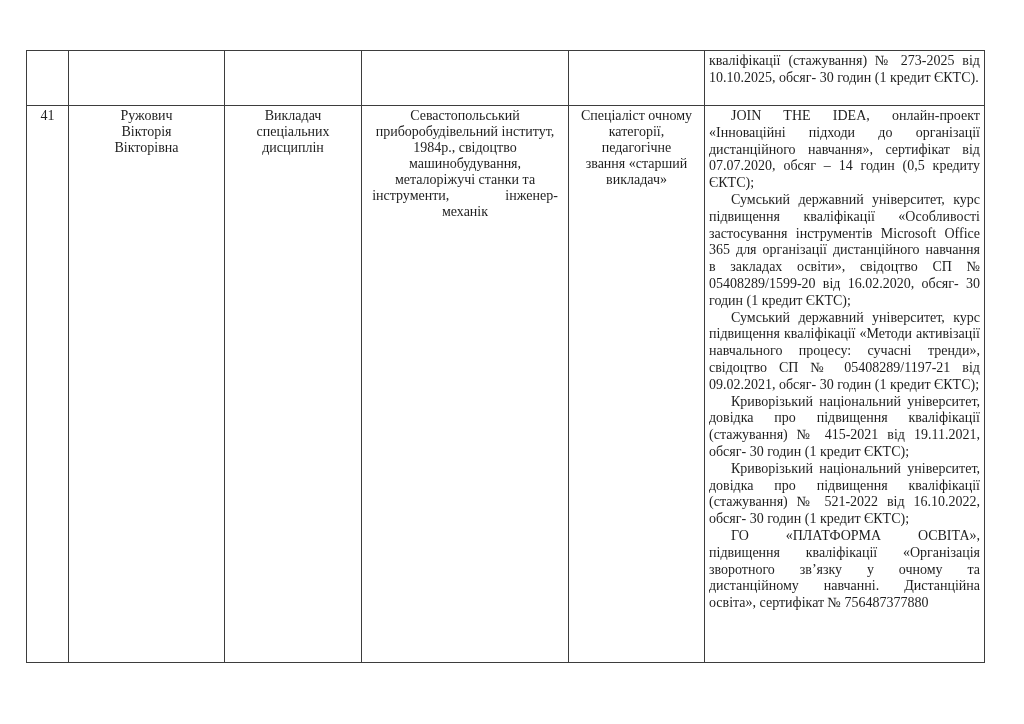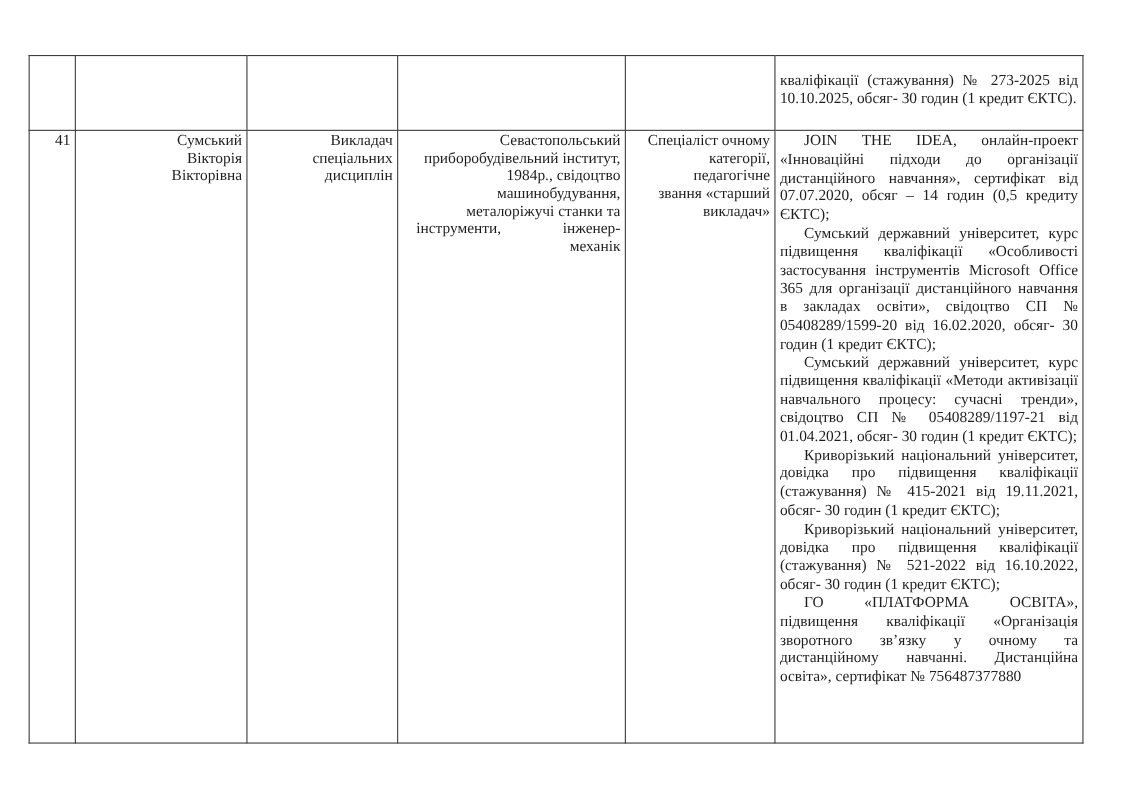--- a/index.html
+++ b/index.html
@@ -32,21 +32,21 @@
   table.doc td {
     border: 1.5px solid #3d3d3d;
     vertical-align: top;
     font-size: 14px;
     padding: 2px 4px;
     overflow: hidden;
   }
   tr.row-cont  { height: 52px; }
   tr.row-main  { height: 555px; }
   td.center-cell {
-    text-align: right;
+    text-align: center;
     white-space: pre-line;
     line-height: 16px;
     padding-top: 3px;
   }
   td.qual-cell {
     padding: 1px 5px 2px 5px;
   }
   .qual-wrap { overflow: hidden; }
   td.qual-cell p {
     margin: 0;
@@ -72,28 +72,28 @@
       <col style="width:280px">
     </colgroup>
     <tbody>
       <tr class="row-cont">
         <td class="center-cell"></td>
         <td class="center-cell"></td>
         <td class="center-cell"></td>
         <td class="center-cell"></td>
         <td class="center-cell"></td>
         <td class="qual-cell">
-          <div class="qual-wrap" style="height:50px;margin-top:13px;">
+          <div class="qual-wrap" style="height:50px;">
             <p class="continuation">кваліфікації (стажування) № 273-2025 від 10.10.2025, обсяг- 30 годин (1 кредит ЄКТС).</p>
           </div>
         </td>
       </tr>
       <tr class="row-main">
         <td class="center-cell">41</td>
-        <td class="center-cell">Сумський
+        <td class="center-cell">Ружович
 Вікторія
 Вікторівна</td>
         <td class="center-cell">Викладач
 спеціальних
 дисциплін</td>
         <td class="center-cell">Севастопольський
 приборобудівельний інститут,
 1984р., свідоцтво
 машинобудування,
 металоріжучі станки та
@@ -101,21 +101,21 @@
 механік</td>
         <td class="center-cell">Спеціаліст очному
 категорії,
 педагогічне
 звання «старший
 викладач»</td>
         <td class="qual-cell">
           <div class="qual-wrap" style="height:552px;">
             <p>JOIN THE IDEA, онлайн-проект «Інноваційні підходи до організації дистанційного навчання», сертифікат від 07.07.2020, обсяг – 14 годин (0,5 кредиту ЄКТС);</p>
             <p>Сумський державний університет, курс підвищення кваліфікації «Особливості застосування інструментів Microsoft Office 365 для організації дистанційного навчання в закладах освіти», свідоцтво СП № 05408289/1599-20 від 16.02.2020, обсяг- 30 годин (1 кредит ЄКТС);</p>
-            <p>Сумський державний університет, курс підвищення кваліфікації «Методи активізації навчального процесу: сучасні тренди», свідоцтво СП № 05408289/1197-21 від 01.04.2021, обсяг- 30 годин (1 кредит ЄКТС);</p>
+            <p>Сумський державний університет, курс підвищення кваліфікації «Методи активізації навчального процесу: сучасні тренди», свідоцтво СП № 05408289/1197-21 від 09.02.2021, обсяг- 30 годин (1 кредит ЄКТС);</p>
             <p>Криворізький національний університет, довідка про підвищення кваліфікації (стажування) № 415-2021 від 19.11.2021, обсяг- 30 годин (1 кредит ЄКТС);</p>
             <p>Криворізький національний університет, довідка про підвищення кваліфікації (стажування) № 521-2022 від 16.10.2022, обсяг- 30 годин (1 кредит ЄКТС);</p>
             <p>ГО «ПЛАТФОРМА ОСВІТА», підвищення кваліфікації «Організація зворотного зв’язку у очному та дистанційному навчанні. Дистанційна освіта», сертифікат № 756487377880</p>
           </div>
         </td>
       </tr>
     </tbody>
   </table>
 </div>
 

